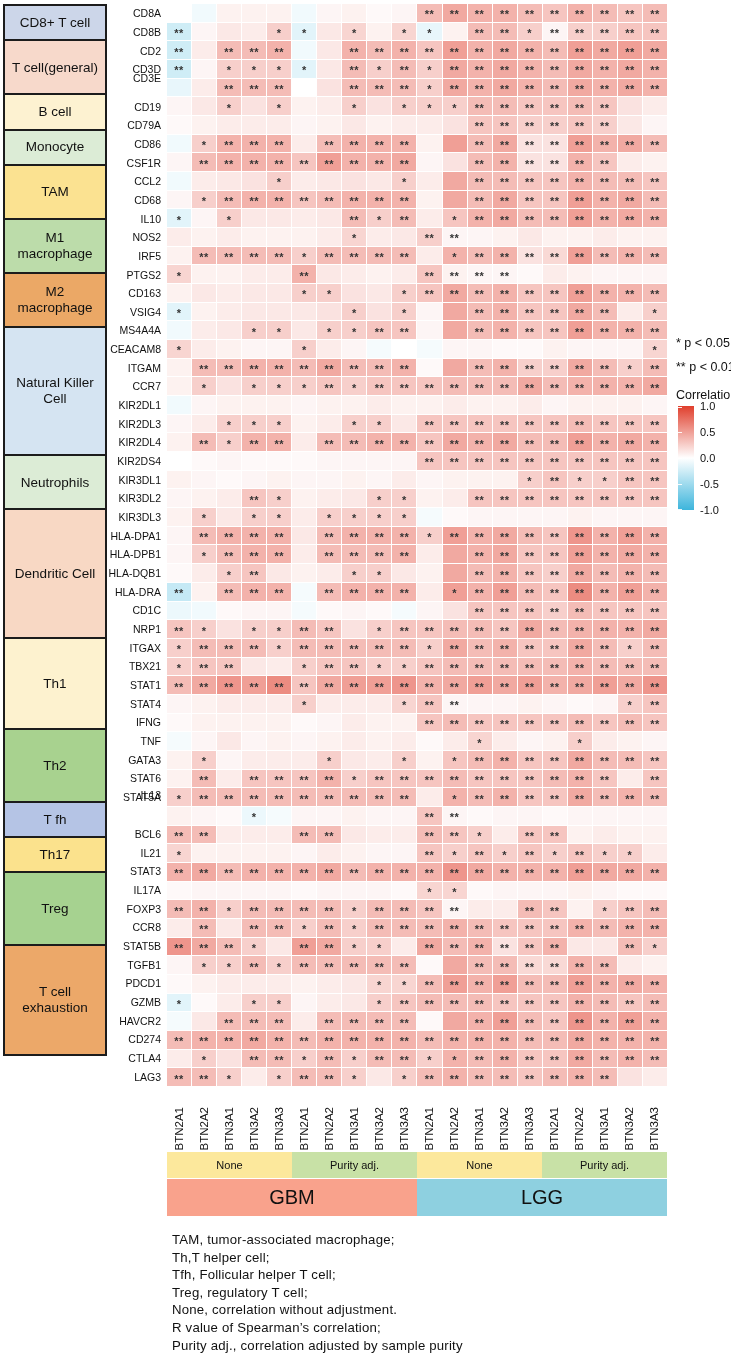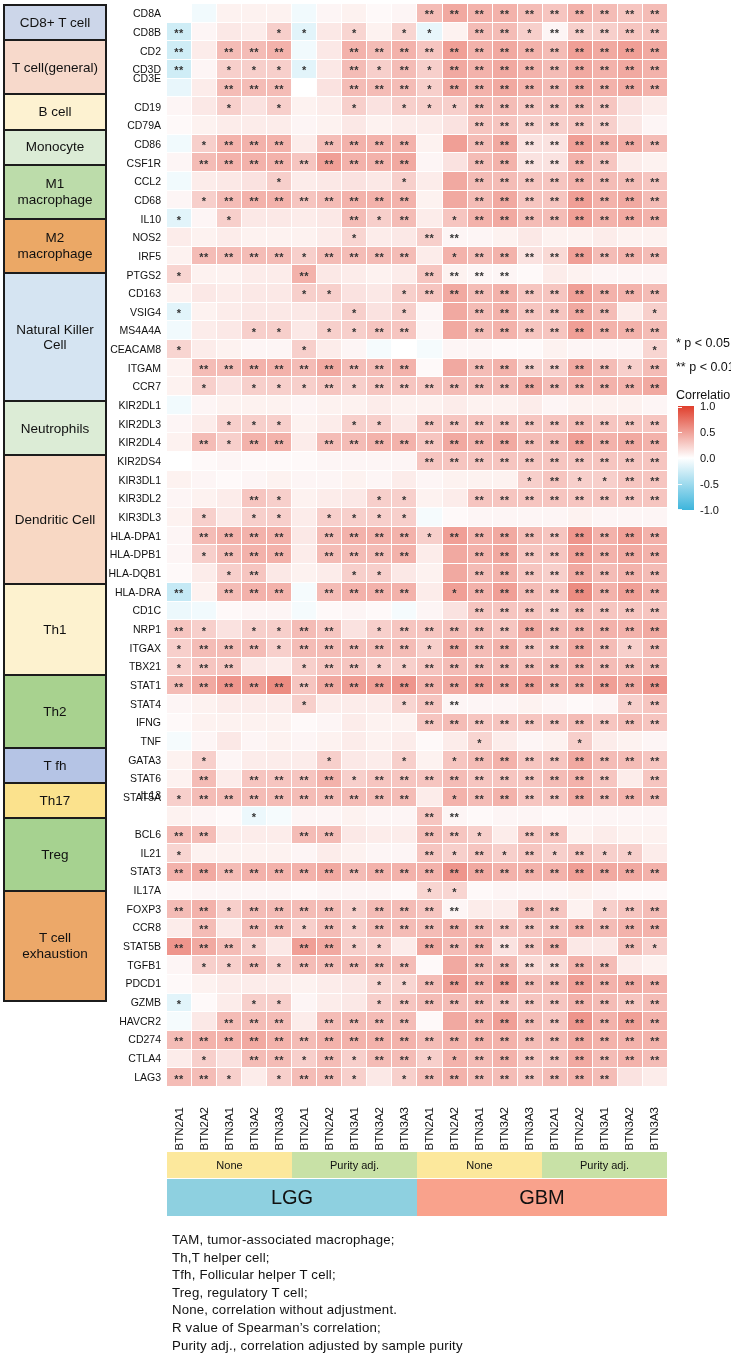--- a/index.html
+++ b/index.html
@@ -61,20 +61,23 @@
         <span>CD8+ T cell</span>
       </div>
       <div class="cat" style="height: 55.9655px; background: rgb(247, 217, 203);">
         <span>T cell(general)</span>
       </div>
       <div class="cat" style="height: 37.3103px; background: rgb(253, 242, 209);">
         <span>B cell</span>
       </div>
       <div class="cat" style="height: 37.3103px; background: rgb(220, 236, 214);">
         <span>Monocyte</span>
+      </div>
+      <div class="cat" style="height: 55.9655px; background: rgb(251, 226, 145);">
+        <span>TAM</span>
       </div>
       <div class="cat" style="height: 55.9655px; background: rgb(188, 220, 170);">
         <span>M1 macrophage</span>
       </div>
       <div class="cat" style="height: 55.9655px; background: rgb(235, 168, 102);">
         <span>M2 macrophage</span>
       </div>
       <div class="cat" style="height: 130.586px; background: rgb(213, 228, 242);">
         <span>Natural Killer Cell</span>
       </div>
@@ -2915,22 +2918,22 @@
         <span>BTN3A3</span>
       </div>
     </div>
   <div id="adjbar">
       <div class="adjseg" style="width: 125px; background: rgb(252, 232, 156);">None</div>
       <div class="adjseg" style="width: 125px; background: rgb(200, 225, 166);">Purity adj.</div>
       <div class="adjseg" style="width: 125px; background: rgb(252, 232, 156);">None</div>
       <div class="adjseg" style="width: 125px; background: rgb(200, 225, 166);">Purity adj.</div>
     </div>
   <div id="cancerbar">
+      <div class="canseg" style="width: 250px; background: rgb(249, 162, 140);">GBM</div>
       <div class="canseg" style="width: 250px; background: rgb(142, 208, 224);">LGG</div>
-      <div class="canseg" style="width: 250px; background: rgb(249, 162, 140);">GBM</div>
     </div>
   <div id="foot">
       <div>TAM, tumor-associated macrophage;</div>
       <div>Th,T helper cell;</div>
       <div>Tfh, Follicular helper T cell;</div>
       <div>Treg, regulatory T cell;</div>
       <div>None, correlation without adjustment.</div>
       <div>R value of Spearman’s correlation;</div>
       <div>Purity adj., correlation adjusted by sample purity</div>
     </div>

